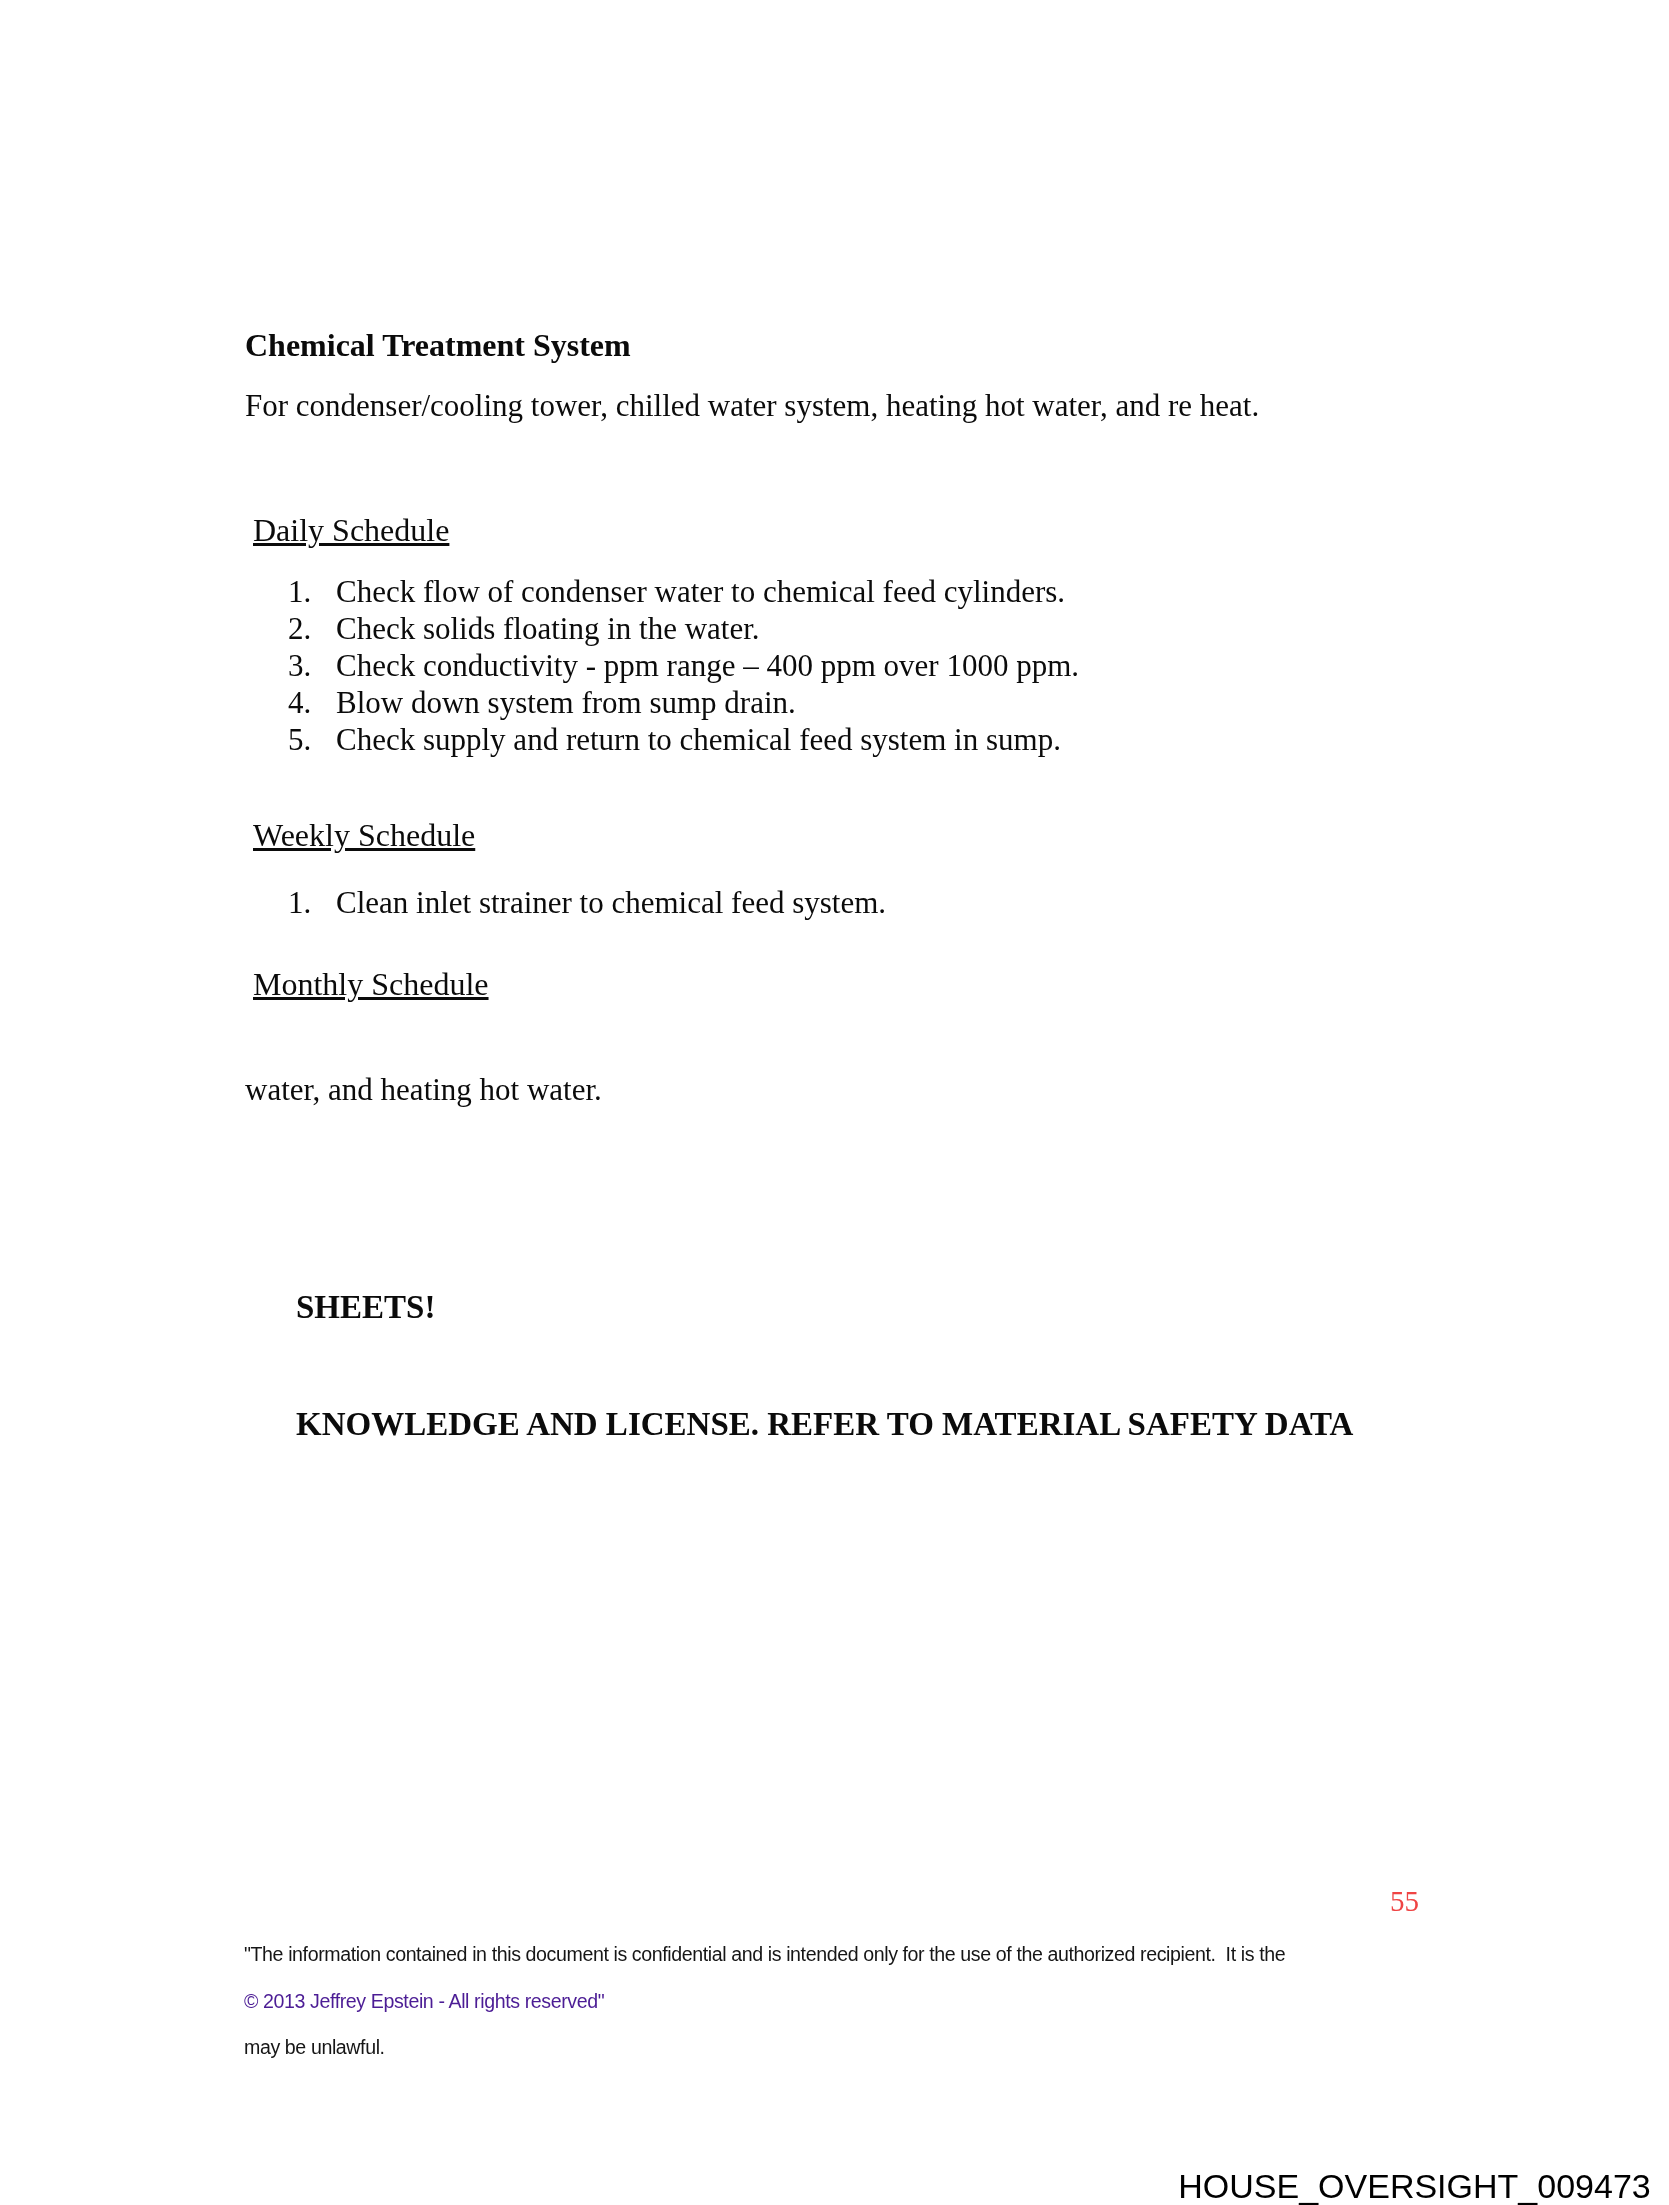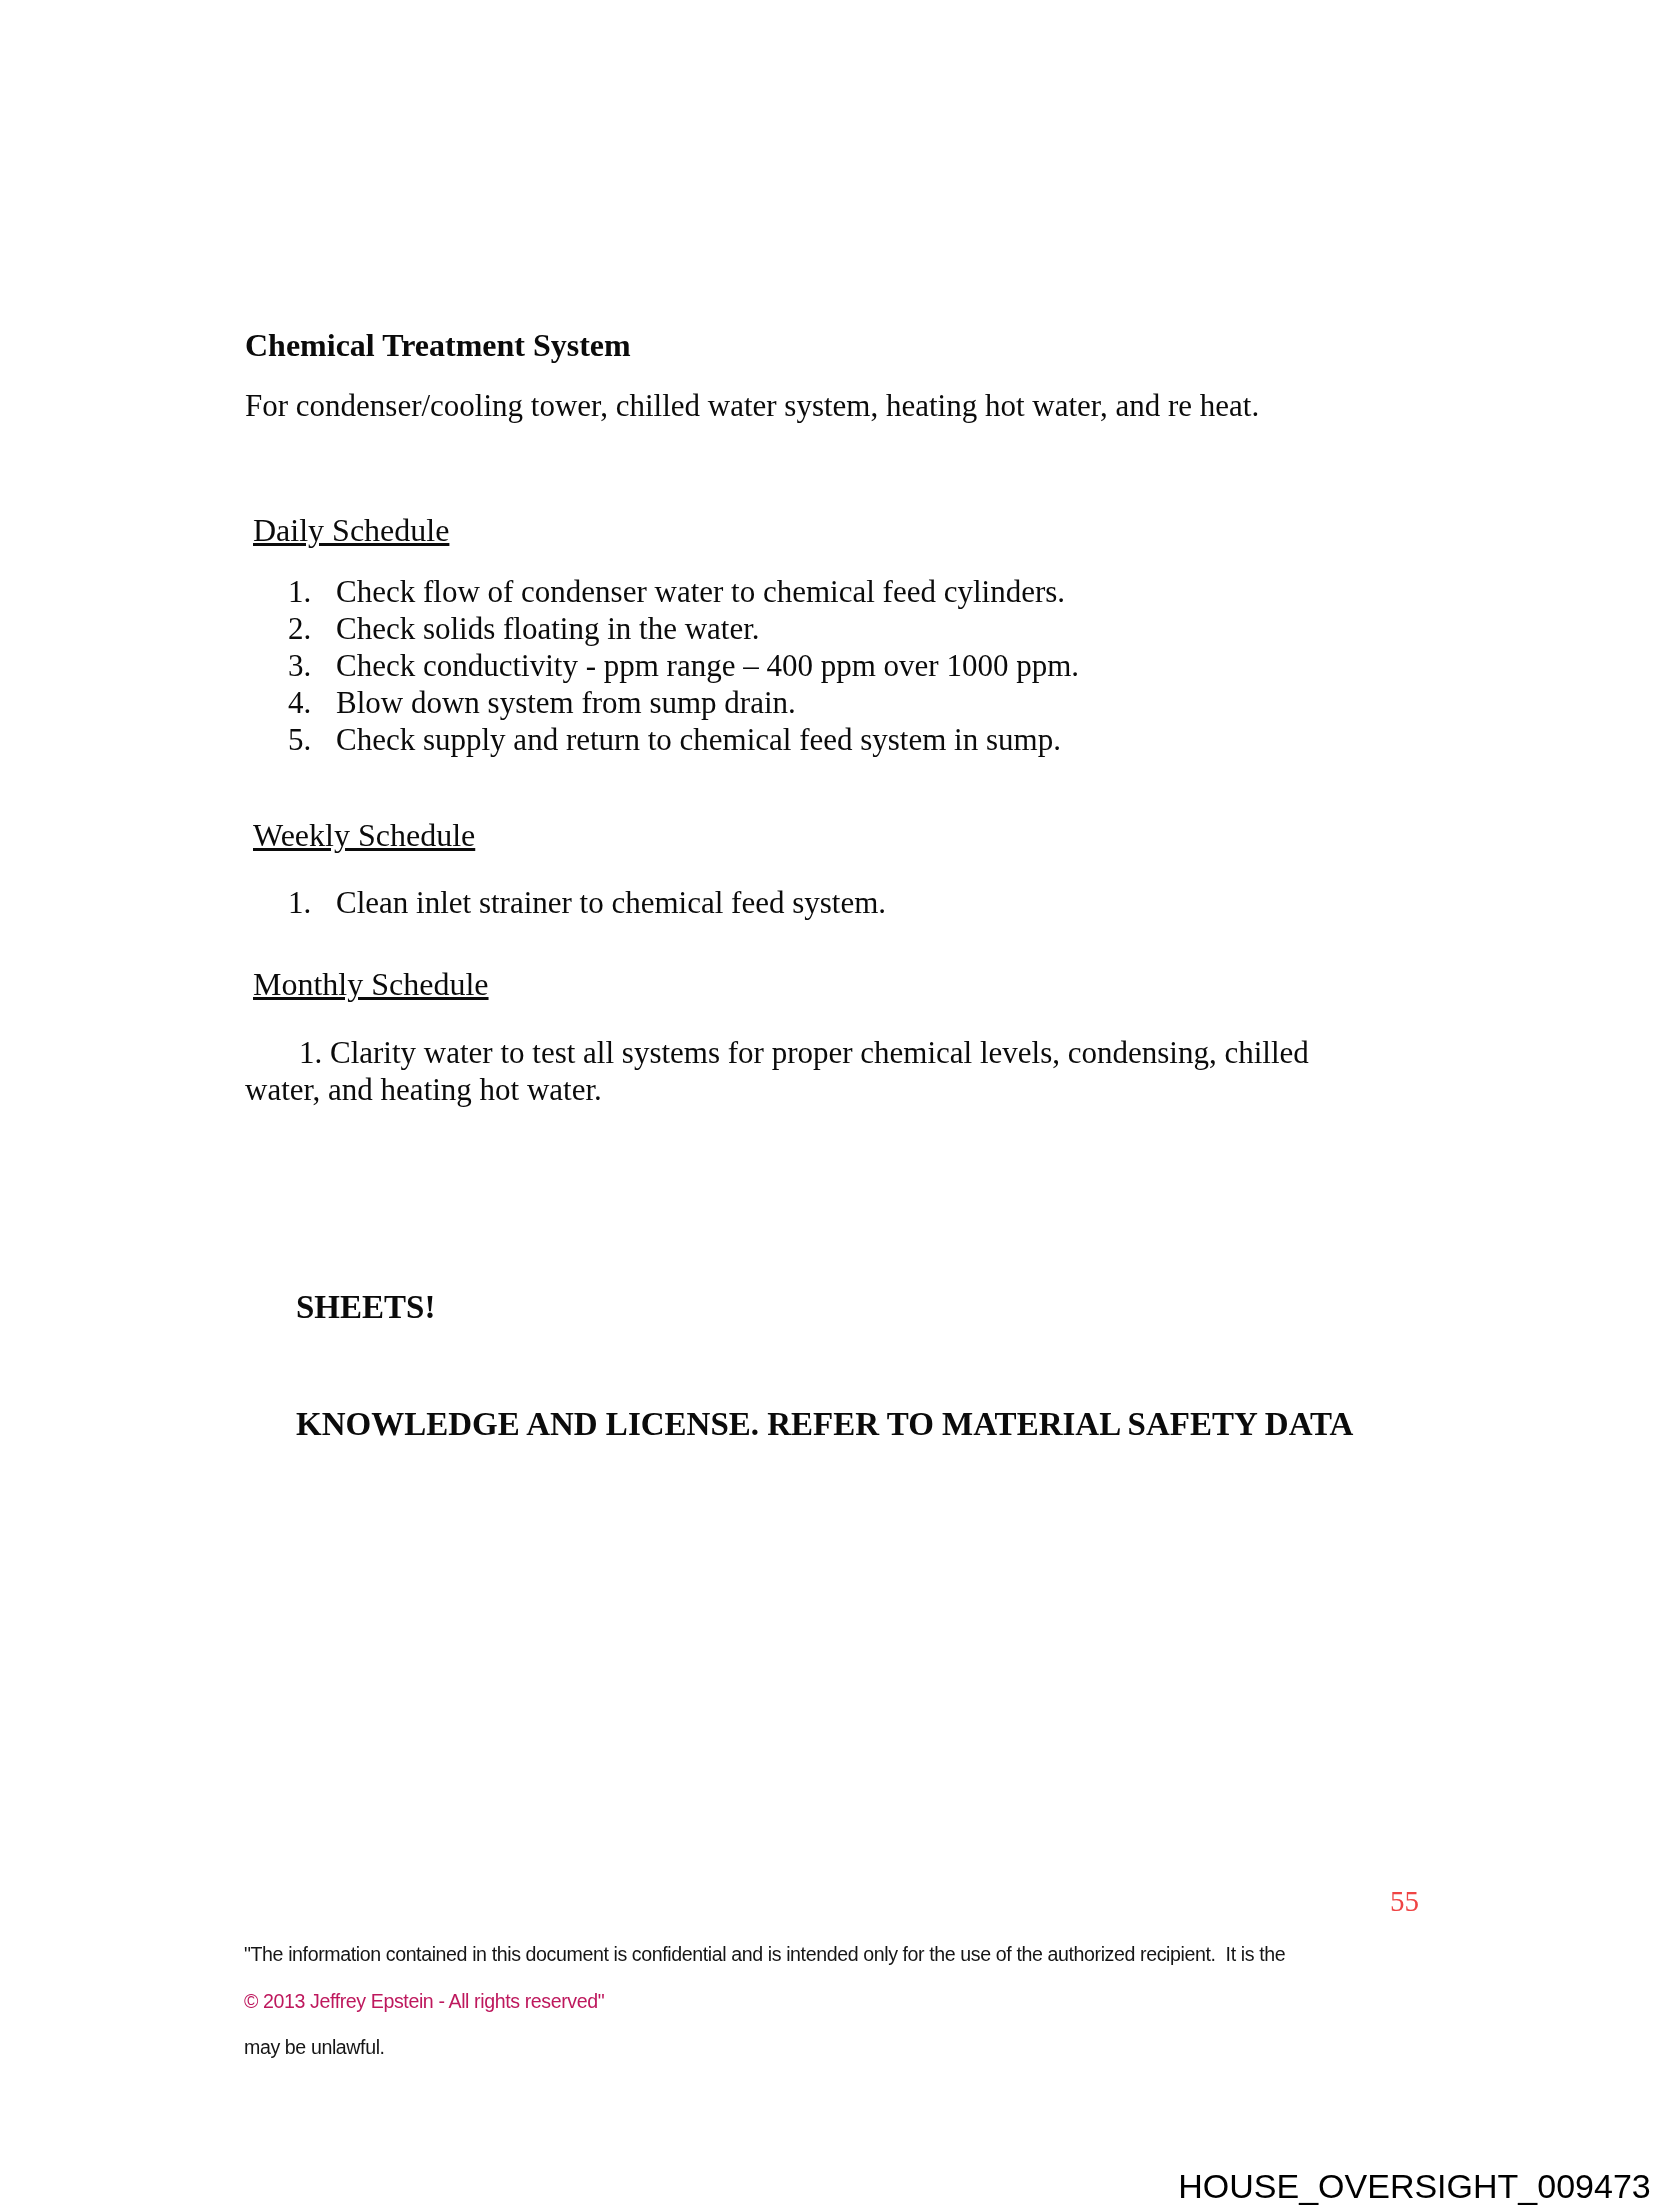--- a/index.html
+++ b/index.html
@@ -72,21 +72,21 @@
     left: 1390px; top: 1885px;
     font-family: "Liberation Serif", serif;
     font-size: 29px;
     color: #ef4444;
   }
   .copyright {
     left: 244px; top: 1990px;
     font-family: "Liberation Sans", sans-serif;
     font-size: 19.6px;
     letter-spacing: -0.4px;
-    color: #be185d;
+    color: #4c1d95;
     white-space: pre-wrap;
   }
   .bates {
     right: 18.3px; top: 2167px;
     font-family: "Liberation Sans", sans-serif;
     font-size: 34px;
     color: #000;
   }
 </style>
 </head>
@@ -127,21 +127,21 @@
 
   <ol class="abs list list-weekly">
     <li>
       <span class="num">1.</span>
       <span class="txt">Clean inlet strainer to chemical feed system.</span>
     </li>
   </ol>
 
   <h2 class="abs heading h-monthly">Monthly Schedule</h2>
 
-  <p class="abs monthly-para"><span class="line-indent">1. Clarity water to test all systems for proper chemical levels, condensing, chilled</span><br><span>water, and heating hot water.</span></p>
+  <p class="abs monthly-para"><br><span>water, and heating hot water.</span></p>
 
   <div class="abs note">
     <div>SHEETS!</div>
     <div>KNOWLEDGE AND LICENSE. REFER TO MATERIAL SAFETY DATA</div>
   </div>
 
   <div class="abs disclaimer">
     <div>"The information contained in this document is confidential and is intended only for the use of the authorized recipient.  It is the</div>
     <div>may be unlawful.</div>
   </div>

